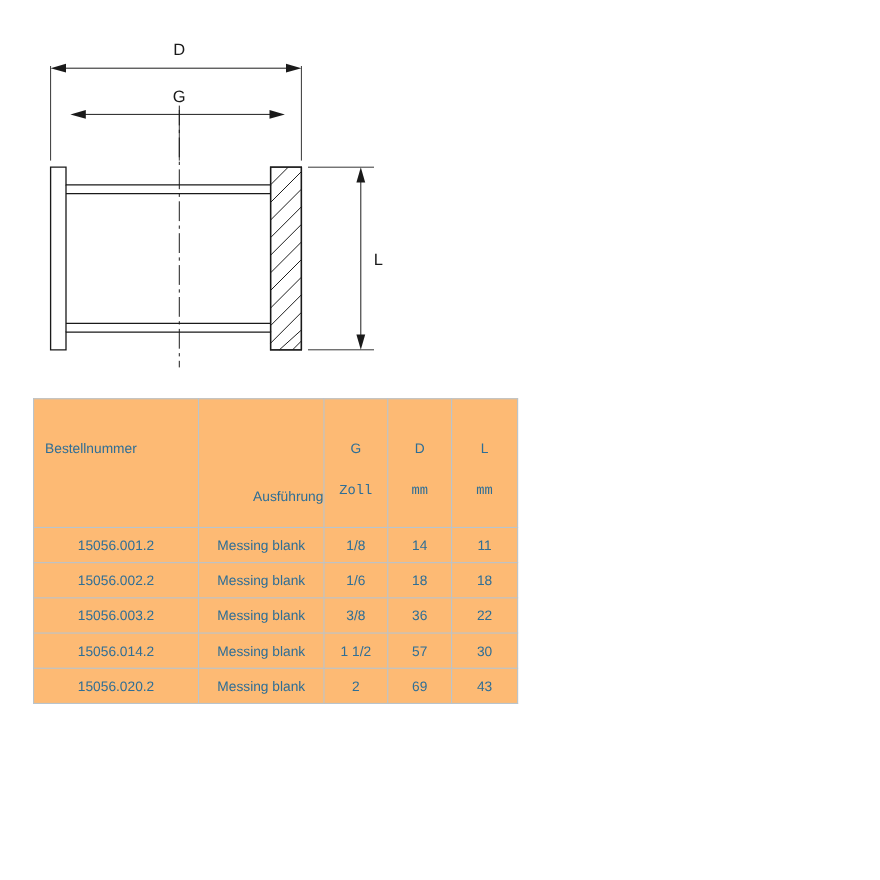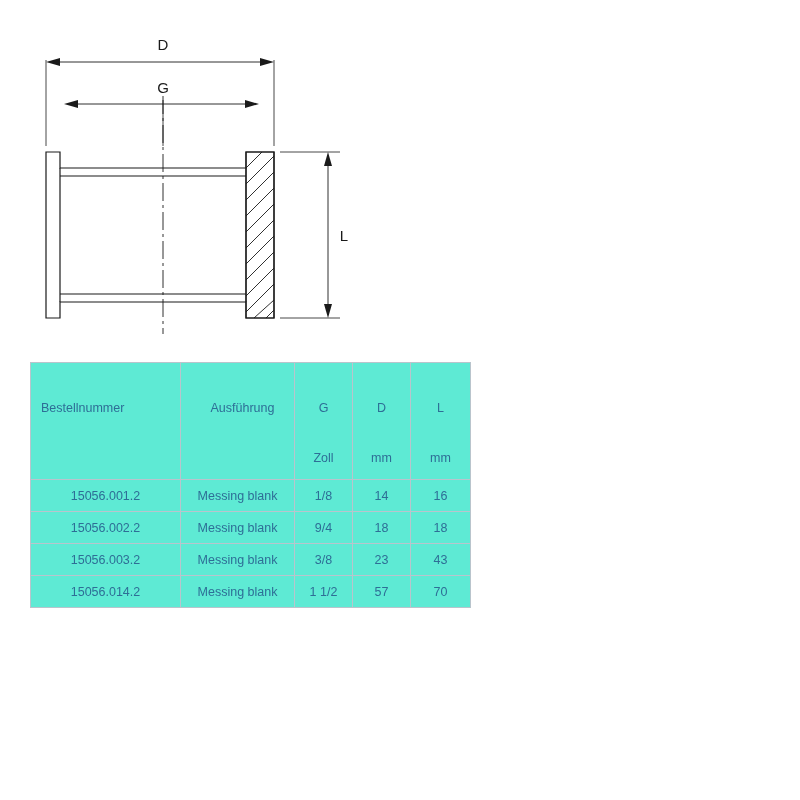--- a/index.html
+++ b/index.html
@@ -28,21 +28,21 @@
   #table-wrap {
     position: absolute;
     left: 30px;
     top: 362px;
     width: 440px;
   }
   table.spec {
     border-collapse: collapse;
     width: 440px;
     table-layout: fixed;
-    background: #5eead4;
+    background: #fdba74;
   }
   table.spec col.c-order  { width: 150px; }
   table.spec col.c-exec   { width: 114px; }
   table.spec col.c-g      { width: 58px; }
   table.spec col.c-d      { width: 58px; }
   table.spec col.c-l      { width: 60px; }
 
   table.spec th, table.spec td {
     border: 1px solid #b9c4cc;
     color: #2e6e96;
@@ -61,24 +61,25 @@
     height: 116px;
   }
   .hd-main {
     position: absolute;
     left: 0; right: 0;
     top: 38px;
   }
   .hd-unit {
     position: absolute;
     left: 0; right: 0;
-    top: 88px;
+    top: 76px;
+    font-family: Liberation Mono, monospace;
   }
   th.left-pad .hd-main { text-align: left; padding-left: 10px; }
-  th.left-pad2 .hd-main { text-align: center; padding-left: 10px; }
+  th.left-pad2 .hd-main { text-align: right; padding-left: 10px; margin-top: 43px; }
 
   table.spec tbody td {
     height: 31px;
   }
   td.order-cell { text-align: left; padding-left: 10px; }
   td.exec-cell  { text-align: left; padding-left: 10px; margin-left: 20px; }
 
   .shadow-strip {
     position: absolute;
     left: 4px;
@@ -193,38 +194,45 @@
           </div>
         </th>
       </tr>
     </thead>
     <tbody id="tbody">
         <tr>
           <td class="order-cell">15056.001.2</td>
           <td class="exec-cell">Messing blank</td>
           <td>1/8</td>
           <td>14</td>
-          <td>16</td>
+          <td>11</td>
         </tr>
         <tr>
           <td class="order-cell">15056.002.2</td>
           <td class="exec-cell">Messing blank</td>
-          <td>9/4</td>
+          <td>1/6</td>
           <td>18</td>
           <td>18</td>
         </tr>
         <tr>
           <td class="order-cell">15056.003.2</td>
           <td class="exec-cell">Messing blank</td>
           <td>3/8</td>
-          <td>23</td>
-          <td>43</td>
+          <td>36</td>
+          <td>22</td>
         </tr>
         <tr>
           <td class="order-cell">15056.014.2</td>
           <td class="exec-cell">Messing blank</td>
           <td>1 1/2</td>
           <td>57</td>
-          <td>70</td>
+          <td>30</td>
+        </tr>
+        <tr>
+          <td class="order-cell">15056.020.2</td>
+          <td class="exec-cell">Messing blank</td>
+          <td>2</td>
+          <td>69</td>
+          <td>43</td>
         </tr>
       </tbody>
   </table>
 </div>
 
 </body></html>

